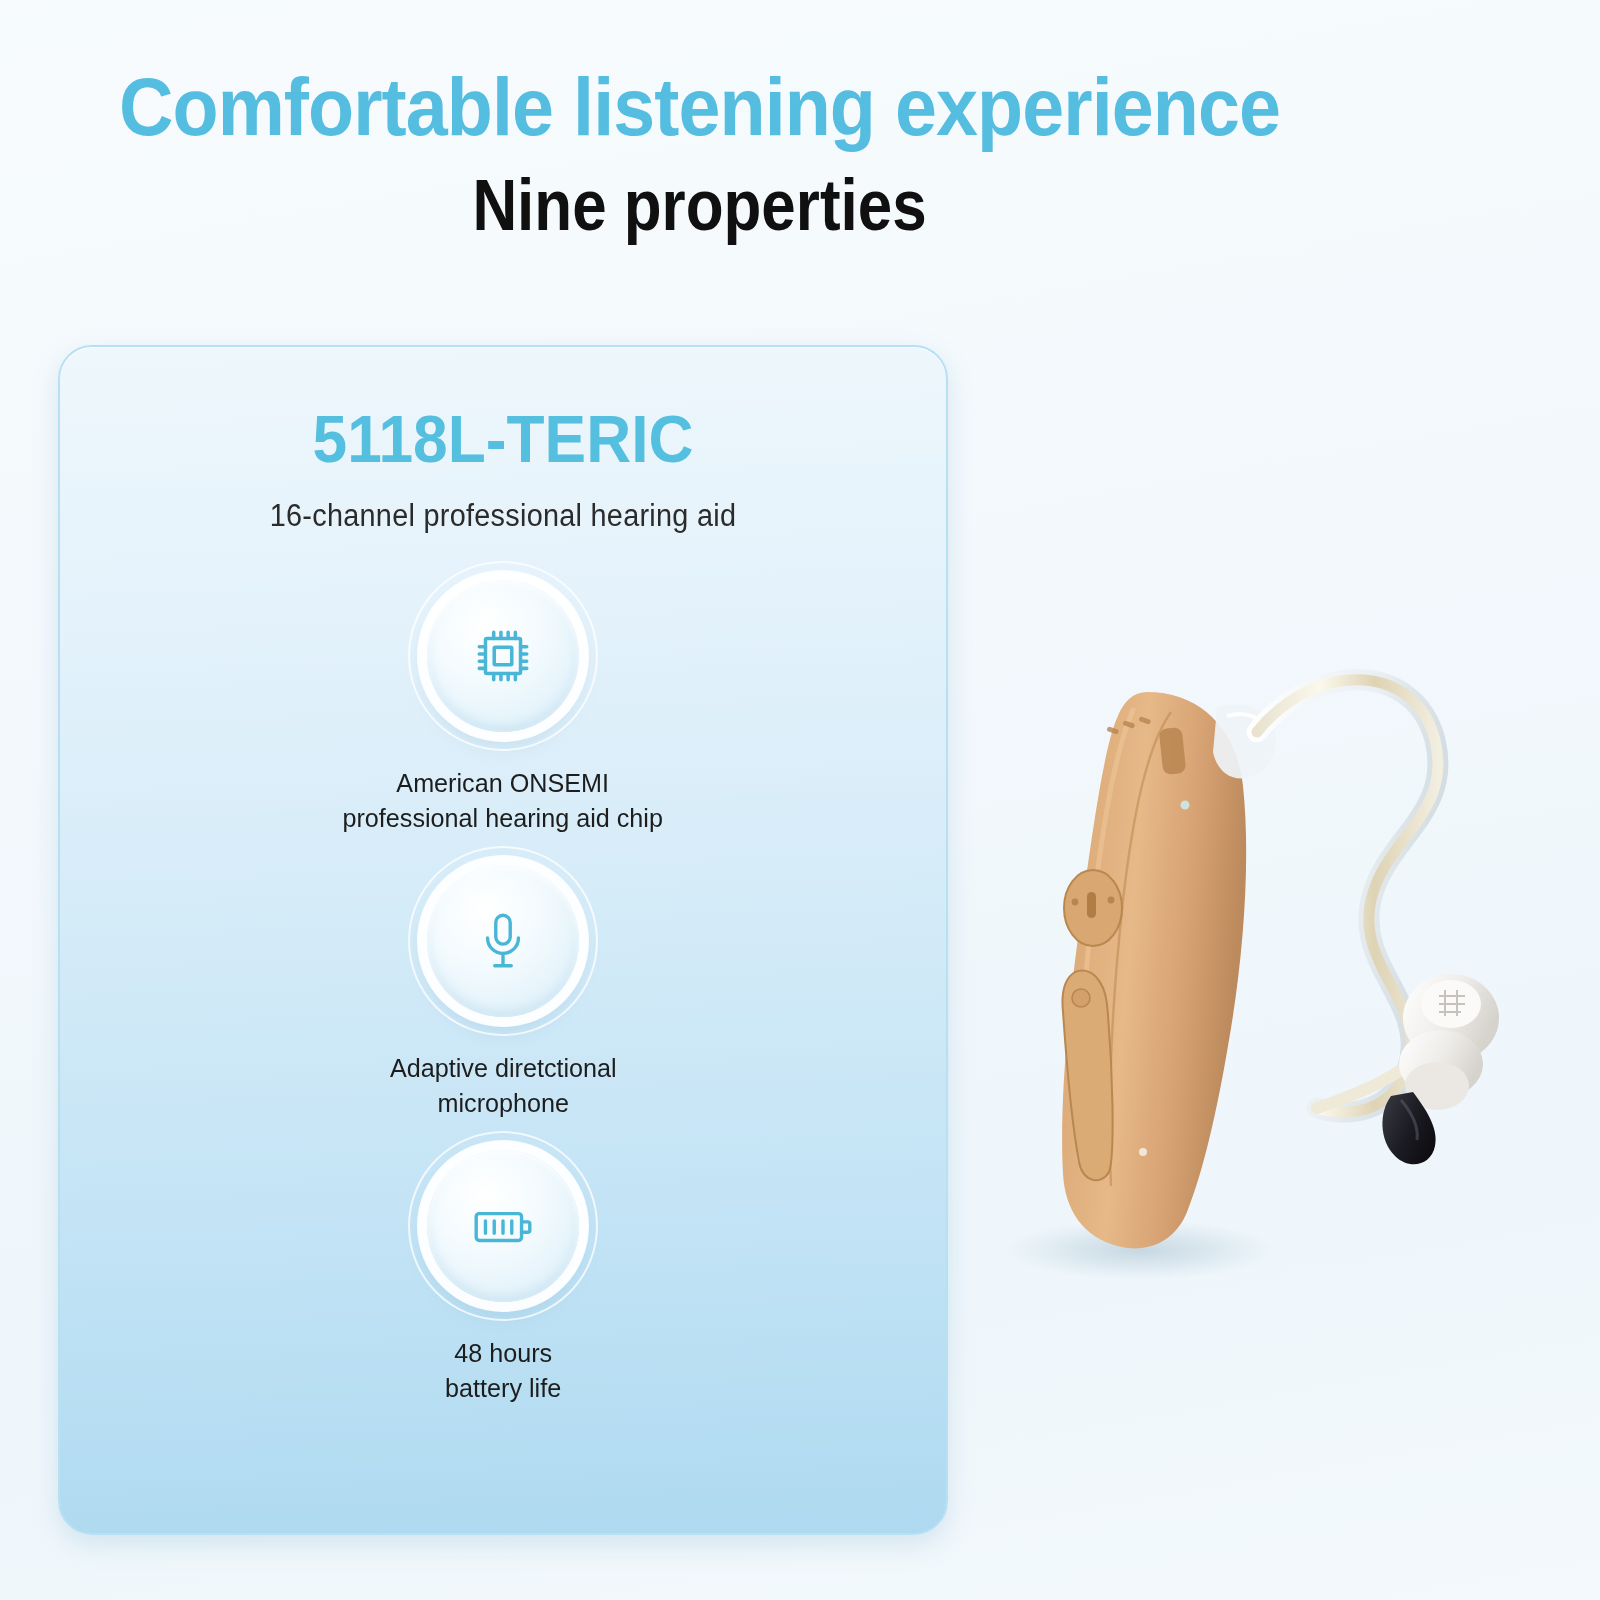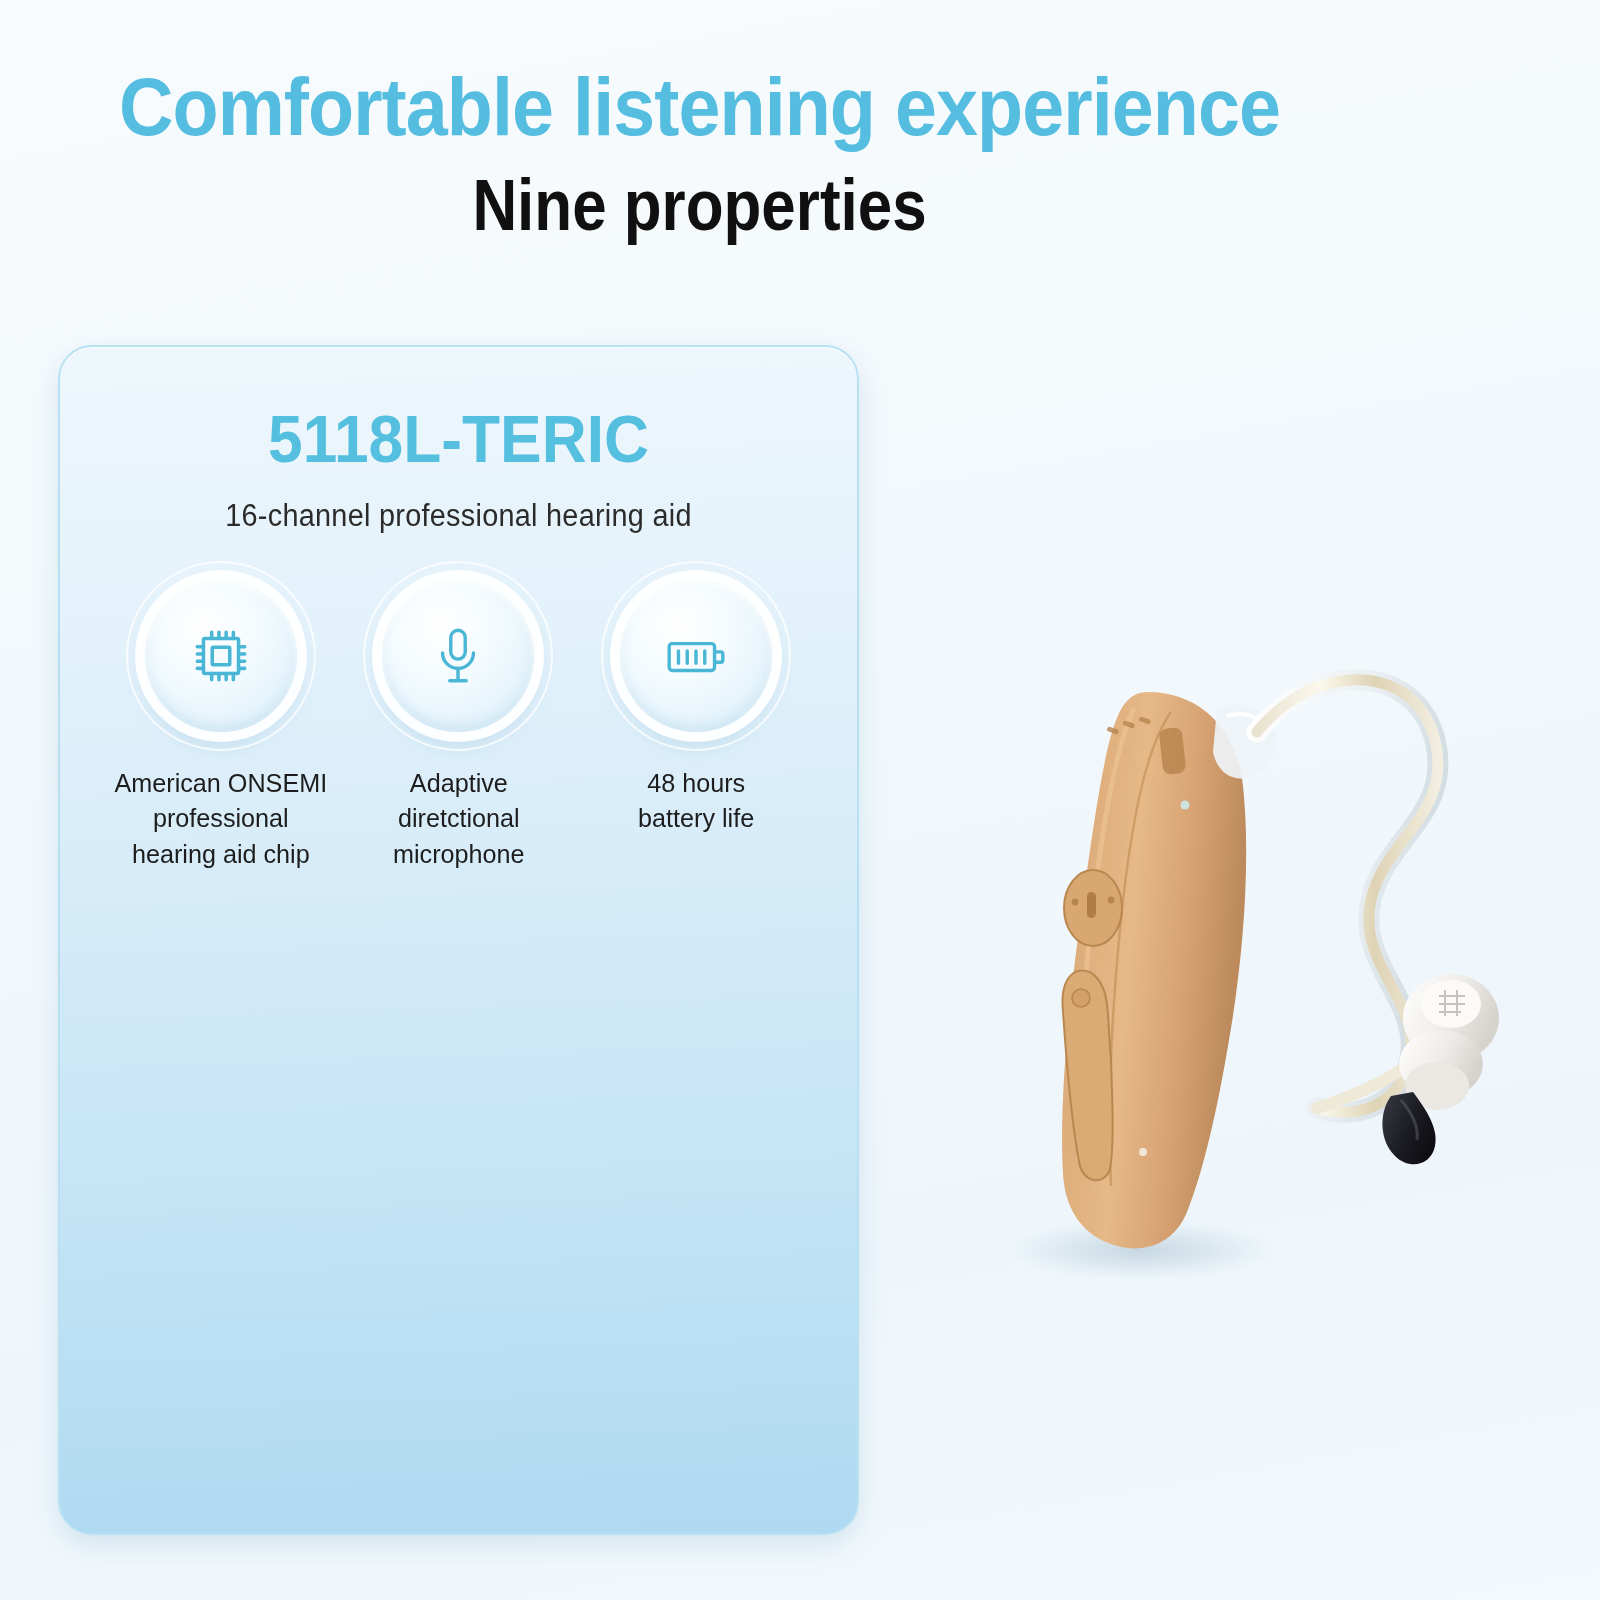--- a/index.html
+++ b/index.html
@@ -45,21 +45,21 @@
     margin-top: 8px;
     transform: scaleX(0.86);
     white-space: nowrap;
   }
 
   
   .card {
     position: absolute;
     left: 58px;
     top: 345px;
-    width: 801px;
+    width: 890px;
     height: 1190px;
     border-radius: 34px;
     background: linear-gradient(178deg,
                 #eef7fc 0%,
                 #e4f2fb 22%,
                 #d4ebf8 48%,
                 #c2e3f5 74%,
                 #aed9f0 100%);
     border: 2px solid #b7e0f3;
     box-shadow: 0 10px 26px rgba(110,165,195,0.22),
@@ -90,21 +90,21 @@
     text-align: center;
     margin-top: 22px;
     transform: scaleX(0.93);
     letter-spacing: 0.3px;
   }
 
   
   .grid {
     margin-top: 46px;
     display: grid;
-    grid-template-columns: repeat(3, 1fr);
+    grid-template-columns: repeat(1, 1fr);
     grid-row-gap: 28px;
     padding: 0 42px;
   }
 
   .cell {
     display: flex;
     flex-direction: column;
     align-items: center;
   }
 

